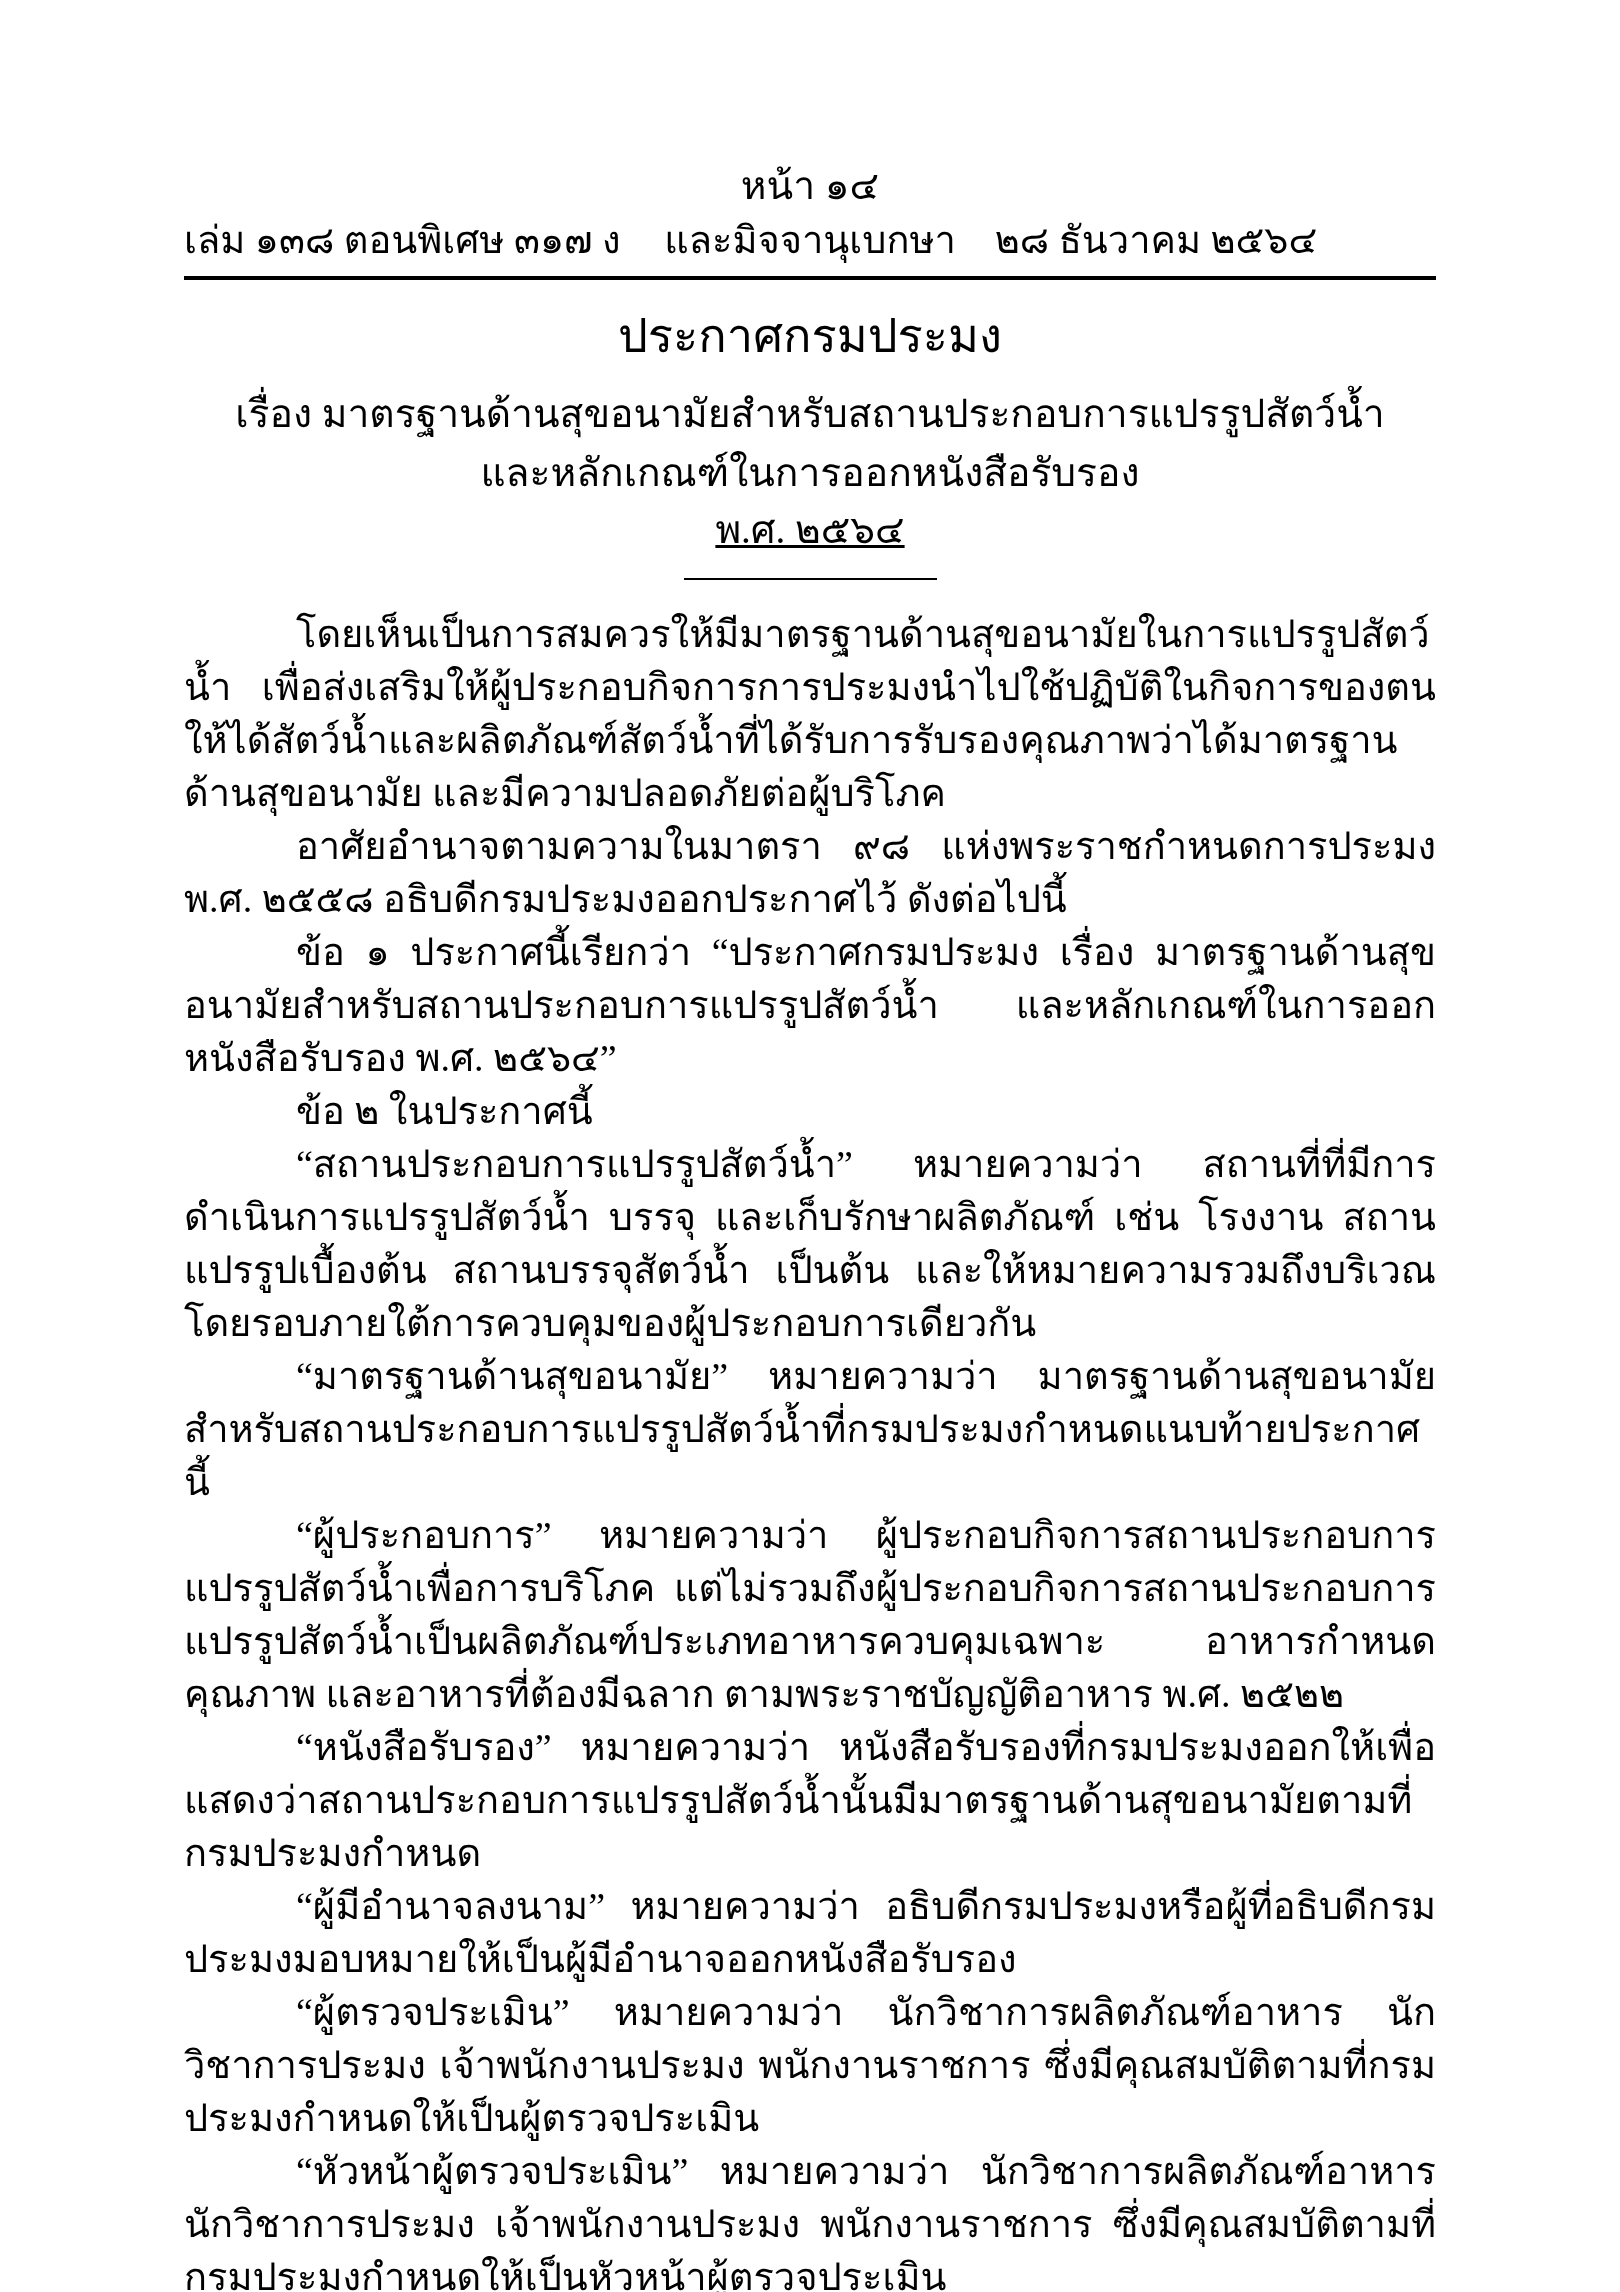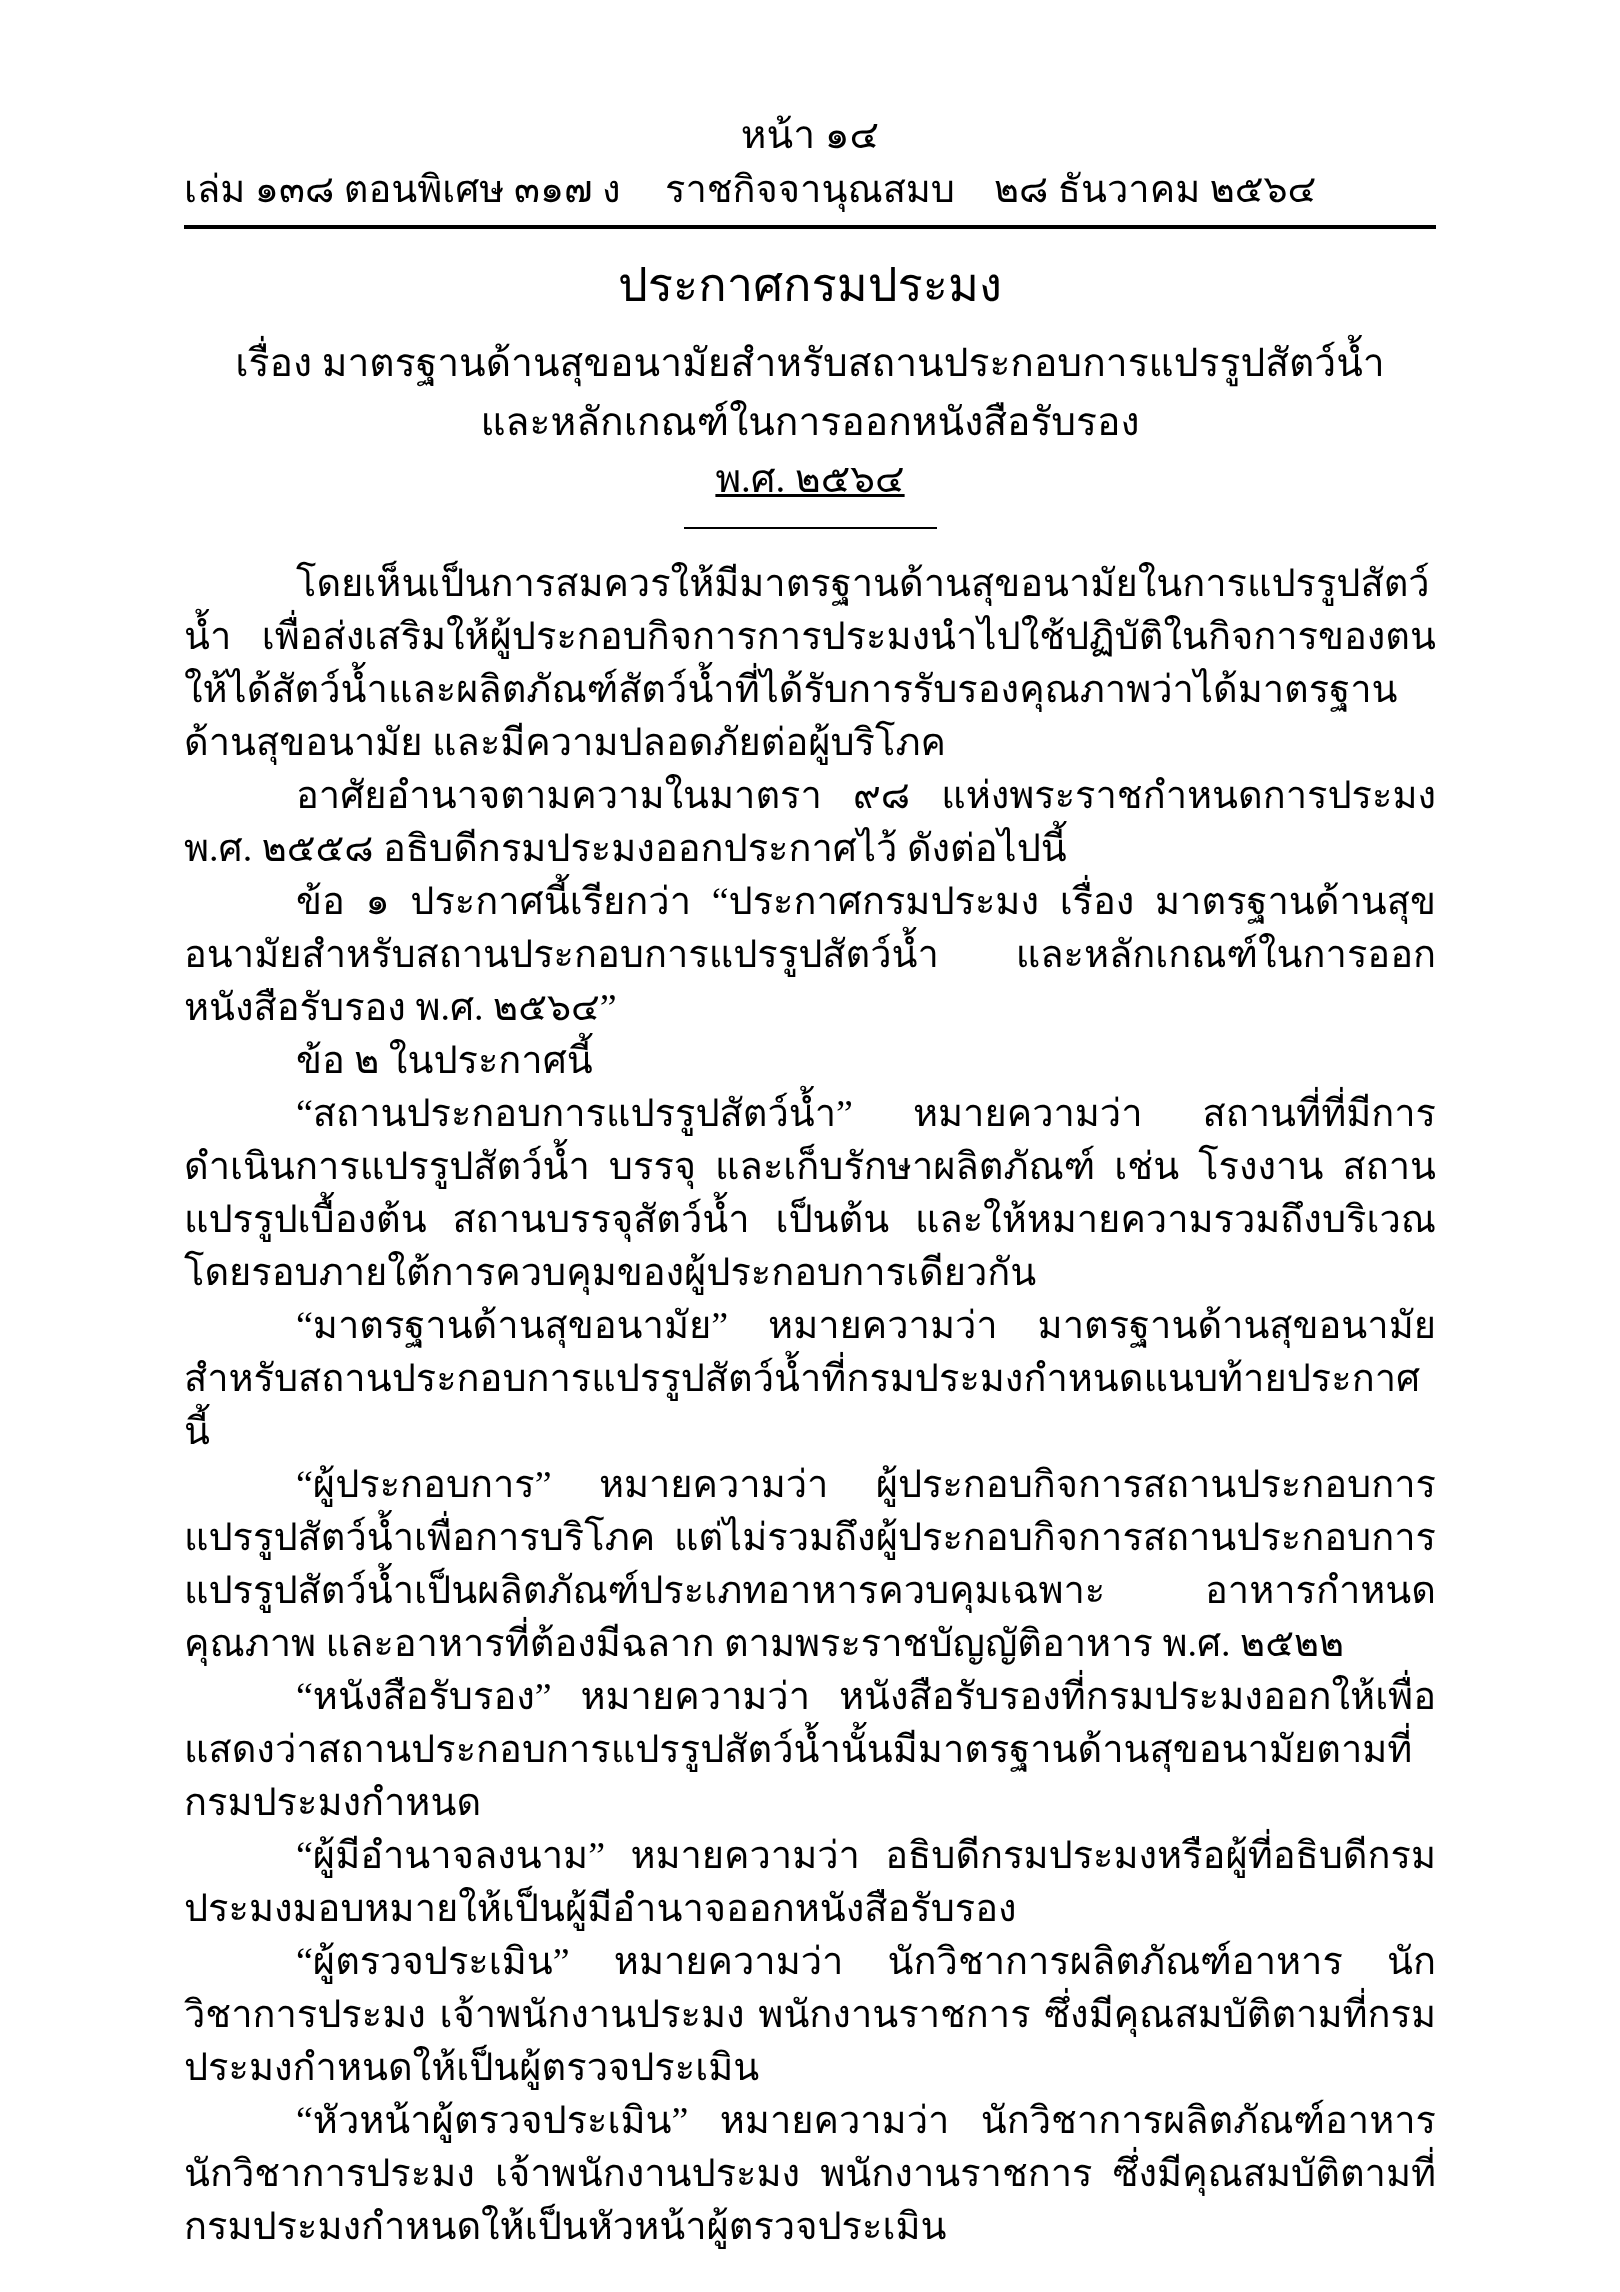--- a/index.html
+++ b/index.html
@@ -11,21 +11,21 @@
     width: 1620px;
     height: 2293px;
     color: #000000;
     font-family: "Liberation Serif", "DejaVu Serif", serif;
     overflow: hidden;
   }
   .page {
     box-sizing: border-box;
     width: 1620px;
     height: 2214px;
-    padding: 64px 184px 0 184px;
+    padding: 115px 184px 0 184px;
   }
   .page-number {
     text-align: center;
     font-size: 39px;
     line-height: 51px;
     margin-top: 45px;
   }
   .header-row {
     display: grid;
     grid-template-columns: 1fr auto 1fr;
@@ -81,21 +81,21 @@
 </style>
 </head>
 <body>
 
 <div class="page">
 
   <div class="page-number">หน้า ๑๔</div>
 
   <div class="header-row">
     <span class="vol">เล่ม ๑๓๘ ตอนพิเศษ ๓๑๗ ง</span>
-    <span class="name">ราชกิจจานุณสมบ</span>
+    <span class="name">และมิจจานุเบกษา</span>
     <span class="date">๒๘ ธันวาคม ๒๕๖๔</span>
   </div>
 
   <hr class="header-rule">
 
   <div class="title-block">
     <h1 class="doc-title">ประกาศกรมประมง</h1>
     <div class="doc-subject first">เรื่อง มาตรฐานด้านสุขอนามัยสำหรับสถานประกอบการแปรรูปสัตว์น้ำ</div>
     <div class="doc-subject">และหลักเกณฑ์ในการออกหนังสือรับรอง</div>
     <div class="doc-year">พ.ศ. ๒๕๖๔</div>

